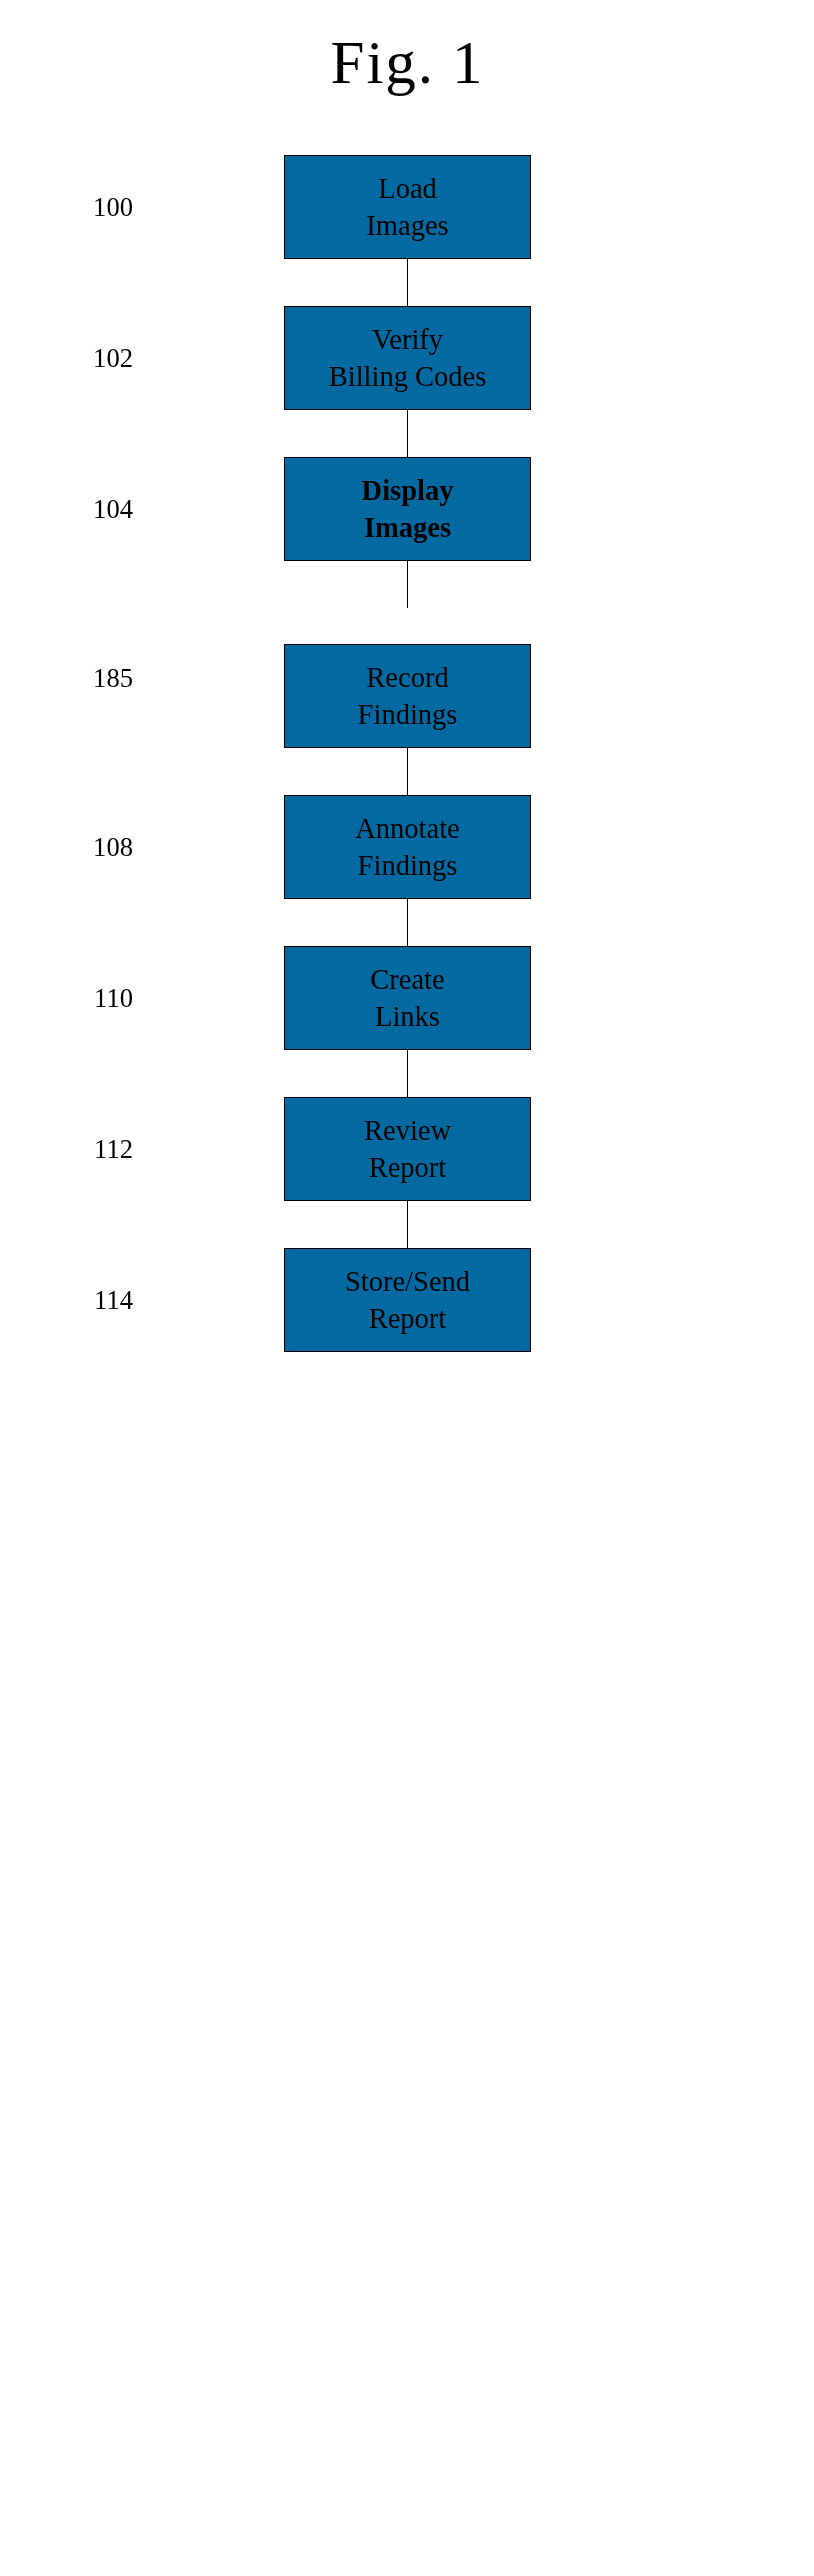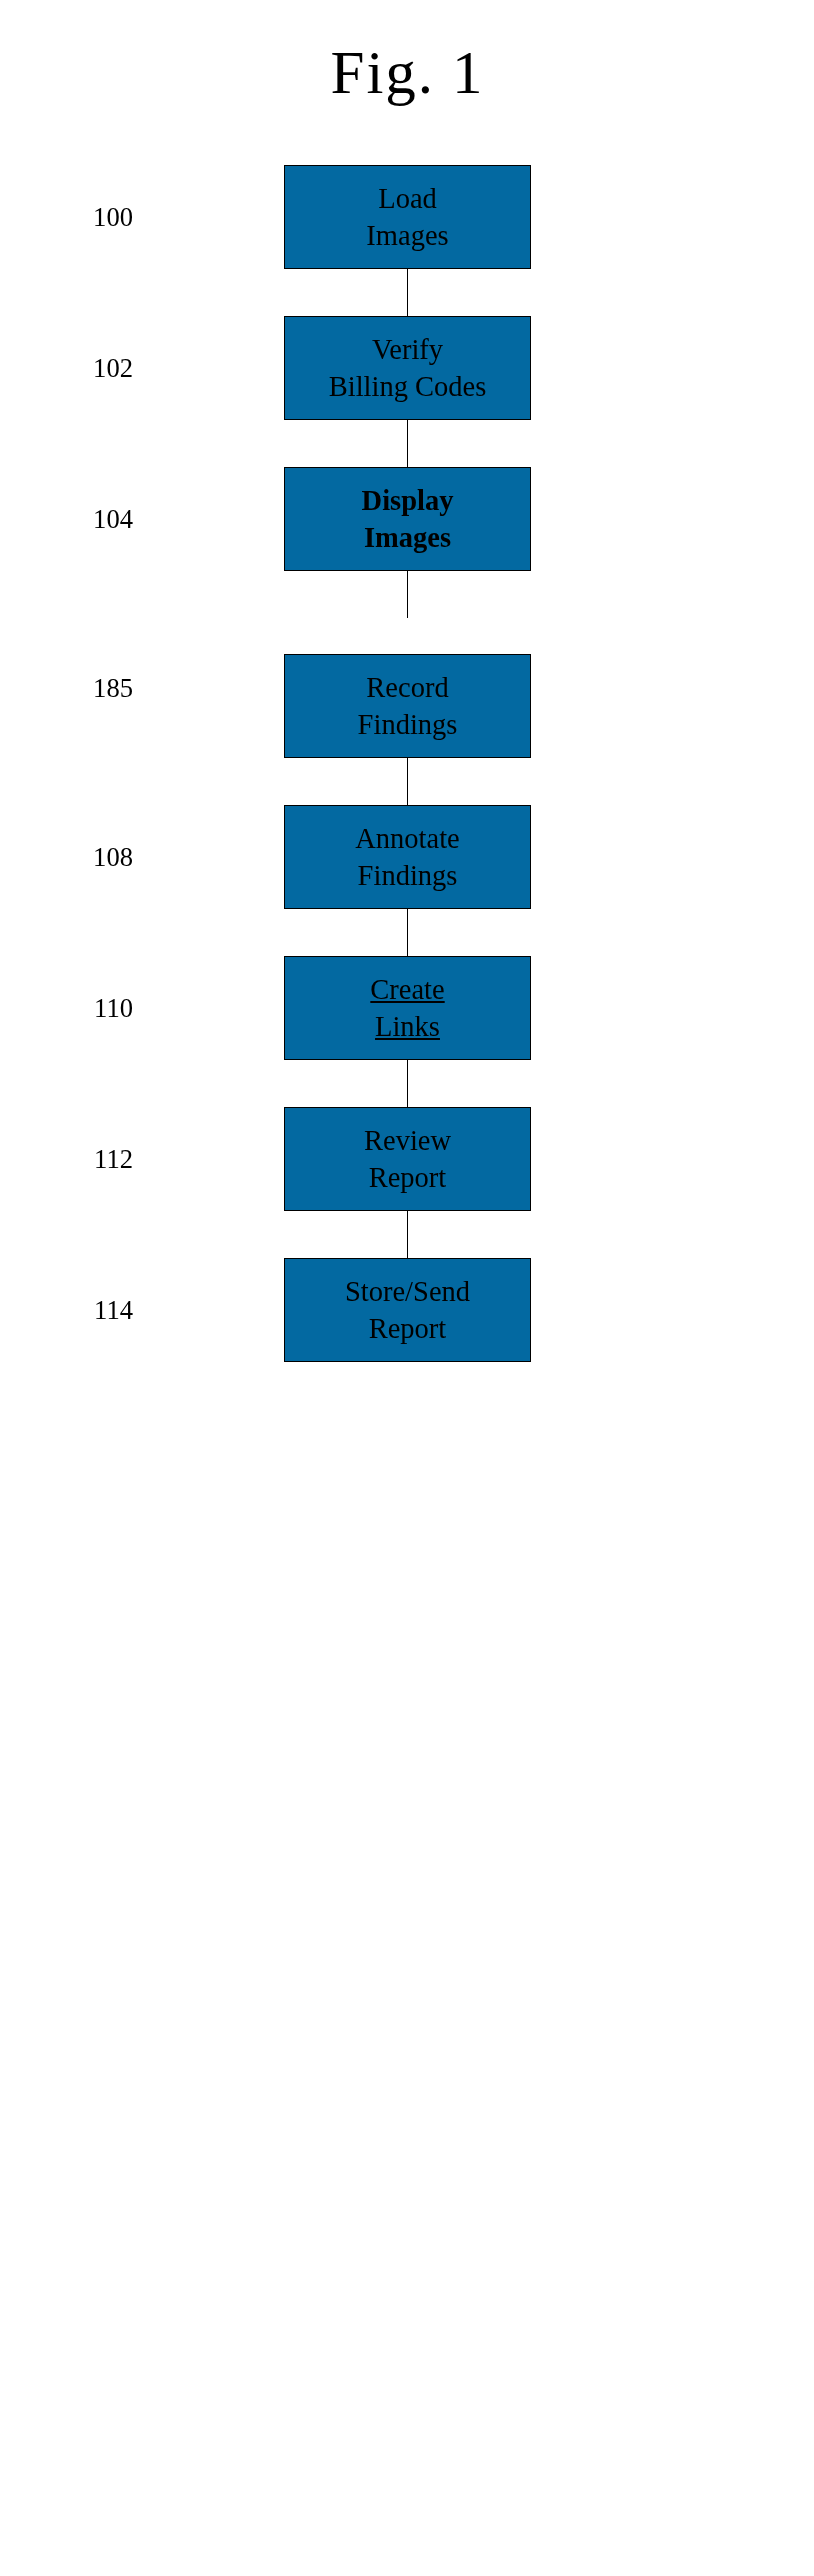--- a/index.html
+++ b/index.html
@@ -14,21 +14,21 @@
       width: 815px;
       min-height: 2576px;
       display: flex;
       flex-direction: column;
       align-items: center;
     }
 
     .page-title {
       font-size: 61px;
       font-weight: normal;
-      margin-top: 38px;
+      margin-top: 28px;
       margin-bottom: 57px;
       letter-spacing: 1.9px;
     }
 
     .flowchart-container {
       display: flex;
       flex-direction: column;
       align-items: flex-start;
       width: 100%;
       padding-bottom: 76px;
@@ -122,21 +122,21 @@
     <div class="flow-row">
       <div class="step-label">108</div>
       <div class="step-box" style="white-space: pre-line;">Annotate
 Findings</div>
     </div>
     <div class="connector-wrapper">
       <div class="connector"></div>
     </div>
     <div class="flow-row">
       <div class="step-label">110</div>
-      <div class="step-box" style="white-space: pre-line; text-decoration: underline;">Create
+      <div class="step-box" style="white-space: pre-line;">Create
 Links</div>
     </div>
     <div class="connector-wrapper">
       <div class="connector"></div>
     </div>
     <div class="flow-row">
       <div class="step-label">112</div>
       <div class="step-box" style="white-space: pre-line;">Review
 Report</div>
     </div>

